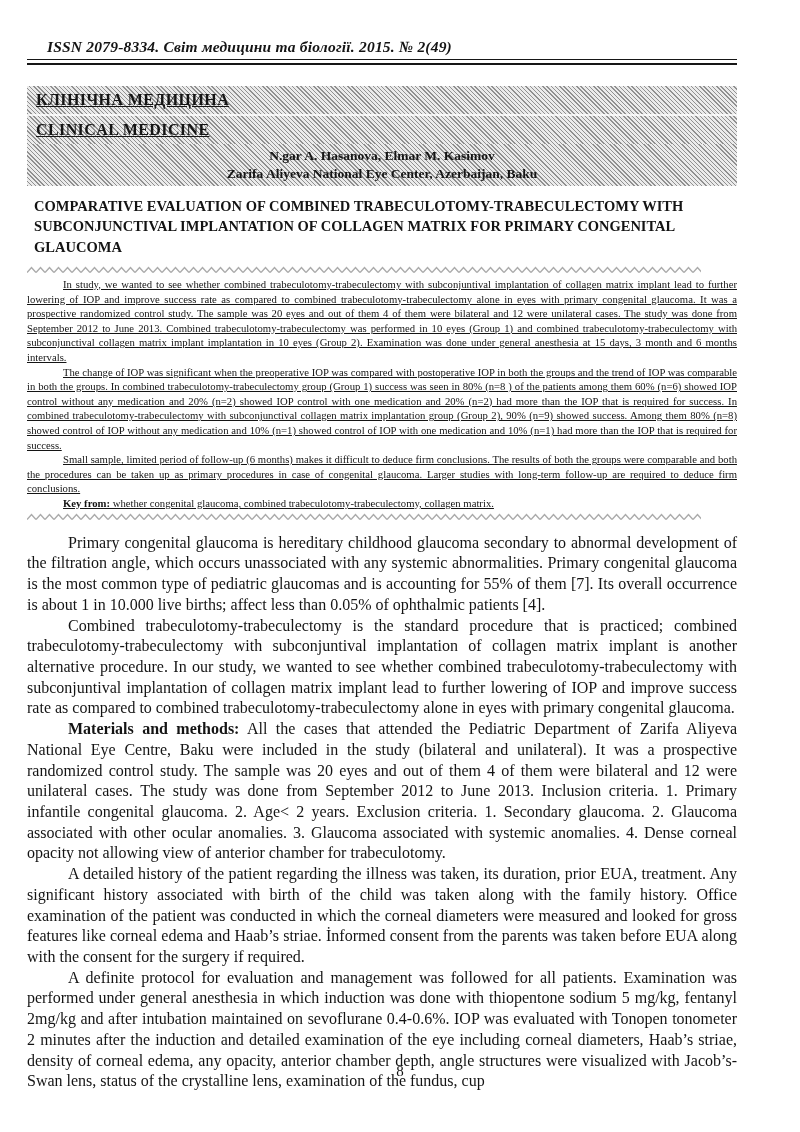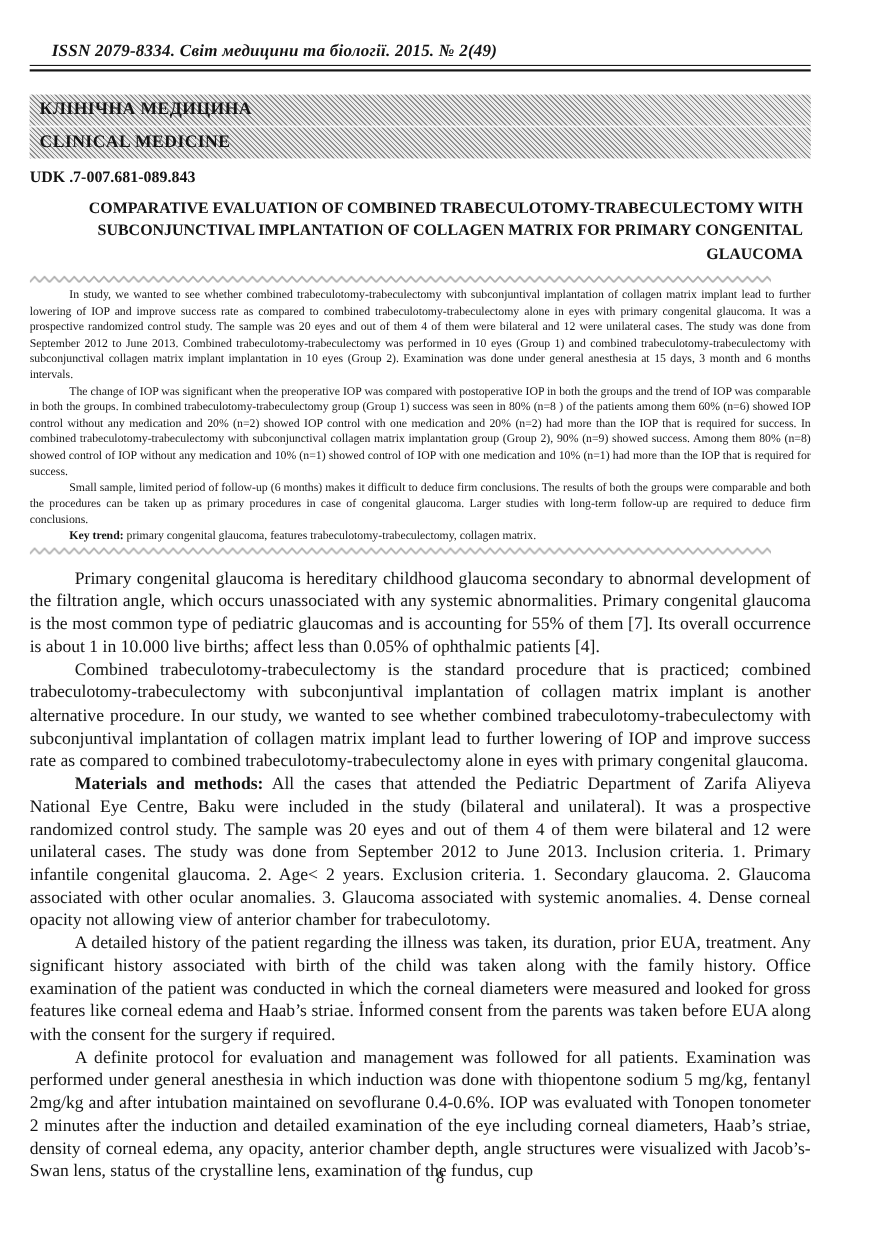--- a/index.html
+++ b/index.html
@@ -47,20 +47,21 @@
       transparent 1px,
       transparent 3px
     );
   }
   .section-banner { margin-top: 21px; }
   .section-banner .banner-row {
     font-weight: bold;
     font-size: 16px;
     letter-spacing: 0.4px;
     padding: 5px 9px;
+    text-decoration: underline;
   }
   .section-banner .row-left  { text-align: left; }
   .section-banner .row-right {
     border-top: 2px solid rgba(255,255,255,0.8);
   }
 
   .udk-line {
     font-weight: bold;
     font-size: 14.5px;
     margin: 9px 0 9px 0;
@@ -71,38 +72,38 @@
     font-weight: bold;
     font-size: 13.5px;
     padding: 1px 8px;
   }
   .authors-banner { padding: 3px 0; }
 
   
   .article-title {
     margin: 10px auto 9px auto;
     width: 98%;
-    text-align: right;
+    text-align: left;
     font-weight: bold;
     font-size: 14.5px;
     line-height: 1.4;
   }
 
   
   .zigzag { display: block; margin: 2px 0; }
 
   
   .abstract {
     margin-top: 3px;
     margin-bottom: 2px;
     font-size: 10.7px;
     line-height: 1.365;
     text-align: justify;
   }
-  .abstract p { margin: 0; text-indent: 36px; }
+  .abstract p { margin: 0; text-indent: 36px; text-decoration: underline; }
   .abstract .kw-label { font-weight: bold; }
 
   
   .body-text {
     margin-top: 12px;
     font-size: 16px;
     line-height: 1.295;
     text-align: justify;
   }
   .body-text p { margin: 0; text-indent: 41px; }
@@ -124,39 +125,42 @@
 <div class="page">
 
   <div class="issn-line">ISSN 2079-8334. Світ медицини та біології. 2015. № 2(49)</div>
   <div class="double-rule"></div>
 
   <div class="banner section-banner">
     <div class="banner-row row-left">КЛІНІЧНА МЕДИЦИНА</div>
     <div class="banner-row row-right">CLINICAL MEDICINE</div>
   </div>
 
-  <div class="udk-line">UDK .7-007.681-089.843</div>
 
+  <div class="banner authors-banner">
+    <div class="banner-row">N.gar A. Hasanova, Elmar M. Kasimov</div>
+    <div class="banner-row">Zarifa Aliyeva National Eye Center, Azerbaijan, Baku</div>
+  </div>
 
   <h1 class="article-title">COMPARATIVE EVALUATION OF COMBINED TRABECULOTOMY-TRABECULECTOMY WITH SUBCONJUNCTIVAL IMPLANTATION OF COLLAGEN MATRIX FOR PRIMARY CONGENITAL GLAUCOMA</h1>
 
   <svg class="zigzag" width="674" height="8" aria-hidden="true">
     <defs>
       <pattern id="zzpat" width="9" height="8" patternUnits="userSpaceOnUse">
         <path d="M0 6.5 L4.5 1.5 L9 6.5" fill="none" stroke="#ababab" stroke-width="1.5"></path>
       </pattern>
     </defs>
     <rect width="674" height="8" fill="url(#zzpat)"></rect>
   </svg>
 
   <section class="abstract">
     <p>In study, we wanted to see whether combined trabeculotomy-trabeculectomy with subconjuntival implantation of collagen matrix implant lead to further lowering of IOP and improve success rate as compared to combined trabeculotomy-trabeculectomy alone in eyes with primary congenital glaucoma. It was a prospective randomized control study. The sample was 20 eyes and out of them 4 of them were bilateral and 12 were unilateral cases. The study was done from September 2012 to June 2013. Combined trabeculotomy-trabeculectomy was performed in 10 eyes (Group 1) and combined trabeculotomy-trabeculectomy with subconjunctival collagen matrix implant implantation in 10 eyes (Group 2). Examination was done under general anesthesia at 15 days, 3 month and 6 months intervals.</p>
     <p>The change of IOP was significant when the preoperative IOP was compared with postoperative IOP in both the groups and the trend of IOP was comparable in both the groups. In combined trabeculotomy-trabeculectomy group (Group 1) success was seen in 80% (n=8 ) of the patients among them 60% (n=6) showed IOP control without any medication and 20% (n=2) showed IOP control with one medication and 20% (n=2) had more than the IOP that is required for success. In combined trabeculotomy-trabeculectomy with subconjunctival collagen matrix implantation group (Group 2), 90% (n=9) showed success. Among them 80% (n=8) showed control of IOP without any medication and 10% (n=1) showed control of IOP with one medication and 10% (n=1) had more than the IOP that is required for success.</p>
     <p>Small sample, limited period of follow-up (6 months) makes it difficult to deduce firm conclusions. The results of both the groups were comparable and both the procedures can be taken up as primary procedures in case of congenital glaucoma. Larger studies with long-term follow-up are required to deduce firm conclusions.</p>
-    <p><span class="kw-label">Key trend:</span><span> primary congenital glaucoma, features trabeculotomy-trabeculectomy, collagen matrix.</span></p>
+    <p><span class="kw-label">Key from:</span><span> whether congenital glaucoma, combined trabeculotomy-trabeculectomy, collagen matrix.</span></p>
   </section>
 
   <svg class="zigzag" width="674" height="8" aria-hidden="true">
     <rect width="674" height="8" fill="url(#zzpat)"></rect>
   </svg>
 
   <section class="body-text">
     <p>Primary congenital glaucoma is hereditary childhood glaucoma secondary to abnormal development of the filtration angle, which occurs unassociated with any systemic abnormalities. Primary congenital glaucoma is the most common type of pediatric glaucomas and is accounting for 55% of them [7]. Its overall occurrence is about 1 in 10.000 live births; affect less than 0.05% of ophthalmic patients [4].</p>
     <p>Combined trabeculotomy-trabeculectomy is the standard procedure that is practiced; combined trabeculotomy-trabeculectomy with subconjuntival implantation of collagen matrix implant is another alternative procedure. In our study, we wanted to see whether combined trabeculotomy-trabeculectomy with subconjuntival implantation of collagen matrix implant lead to further lowering of IOP and improve success rate as compared to combined trabeculotomy-trabeculectomy alone in eyes with primary congenital glaucoma.</p>
     <p><span class="para-label">Materials and methods:</span><span> All the cases that attended the Pediatric Department of Zarifa Aliyeva National Eye Centre, Baku were included in the study (bilateral and unilateral). It was a prospective randomized control study. The sample was 20 eyes and out of them 4 of them were bilateral and 12 were unilateral cases. The study was done from September 2012 to June 2013. Inclusion criteria. 1. Primary infantile congenital glaucoma. 2. Age&lt; 2 years. Exclusion criteria. 1. Secondary glaucoma. 2. Glaucoma associated with other ocular anomalies. 3. Glaucoma associated with systemic anomalies. 4. Dense corneal opacity not allowing view of anterior chamber for trabeculotomy.</span></p>

